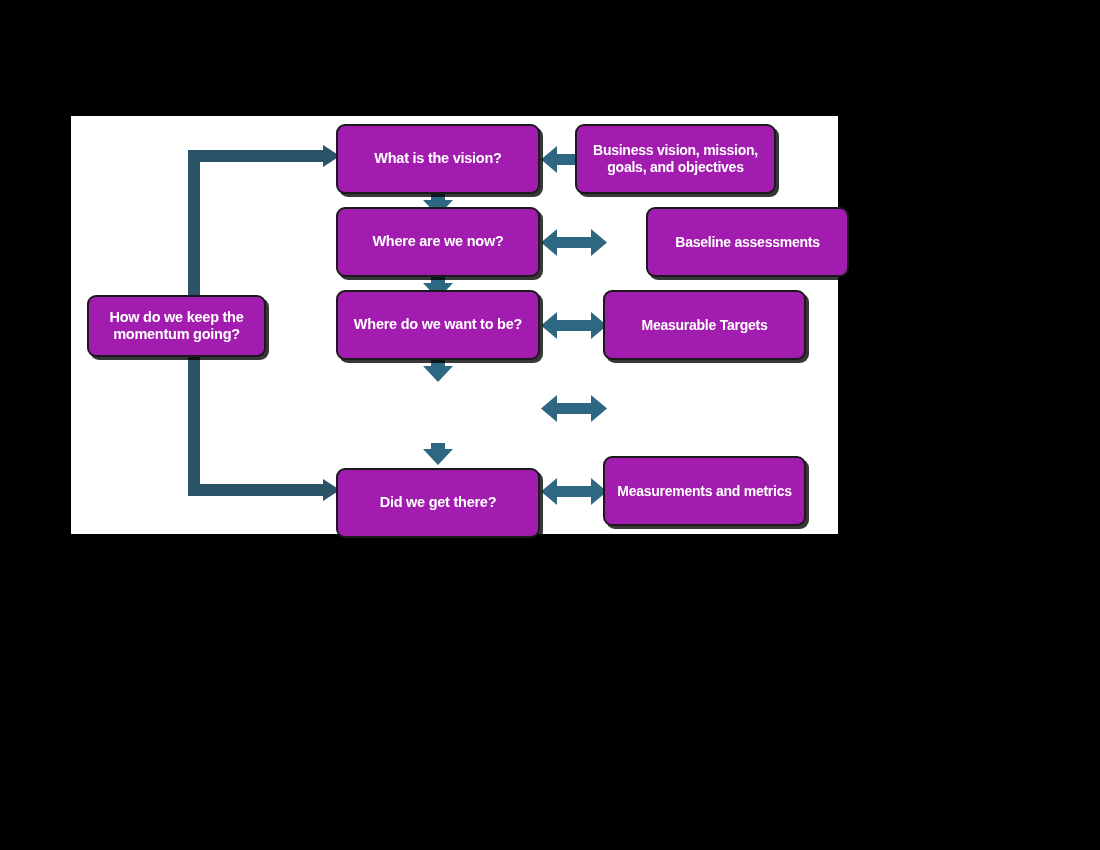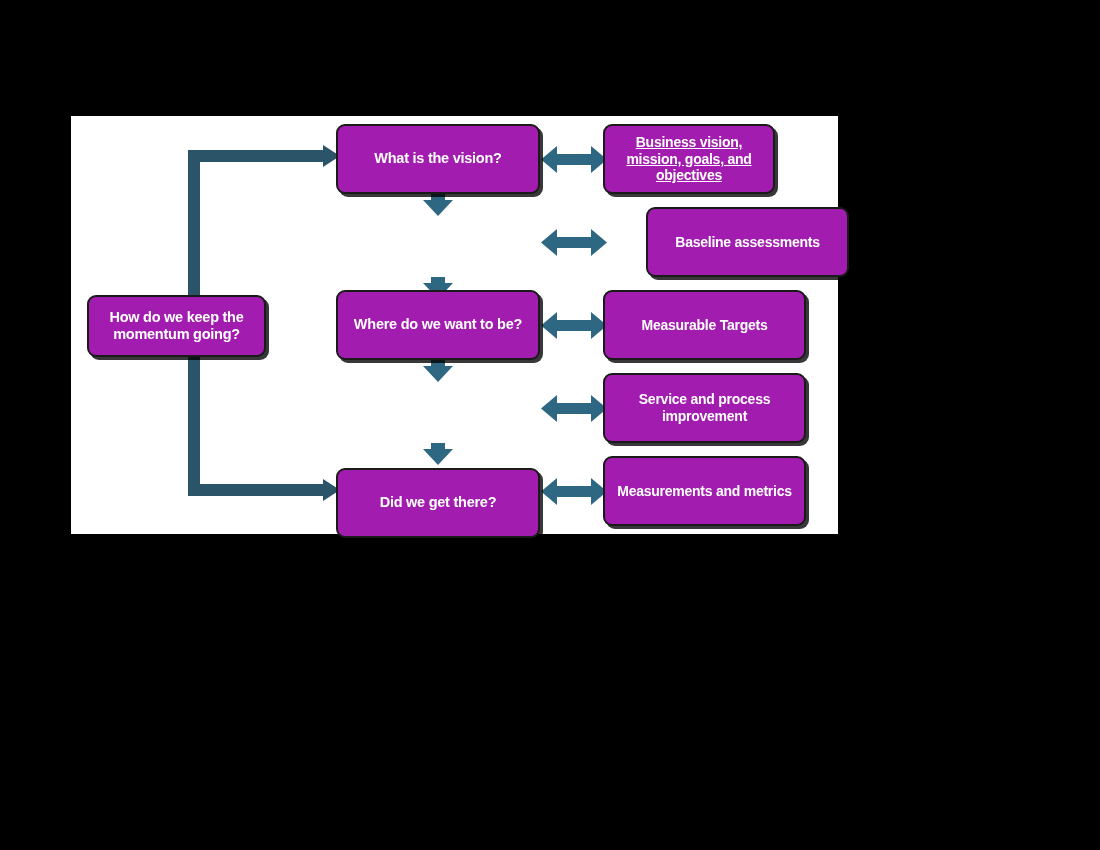--- a/index.html
+++ b/index.html
@@ -119,37 +119,37 @@
       </g>
     </svg>
 
     <div class="node" style="left:16px; top:179px; width:179px; height:62px;justify-content:center;">
       <span>How do we keep the momentum going?</span>
     </div>
 
     <div class="node" style="left:265px; top:8px; width:204px; height:70px;">
       <span>What is the vision?</span>
     </div>
+    <div class="node" style="left:265px; top:91px; width:204px; height:70px;">
+      <span>Where are we now?</span>
+    </div>
     <div class="node" style="left:265px; top:174px; width:204px; height:70px;">
       <span>Where do we want to be?</span>
     </div>
     <div class="node" style="left:265px; top:340px; width:204px; height:70px;margin-top:12px;">
       <span>Did we get there?</span>
     </div>
 
-    <div class="node wide-txt" style="left:532px; top:8px; width:172px; height:70px;text-decoration:underline;">
+    <div class="node wide-txt" style="left:504px; top:8px; width:201px; height:70px;">
       <span>Business vision, mission, goals, and objectives</span>
     </div>
     <div class="node wide-txt" style="left:532px; top:91px; width:203px; height:70px;margin-left:43px;">
       <span>Baseline assessments</span>
     </div>
     <div class="node wide-txt" style="left:532px; top:174px; width:203px; height:70px;">
       <span>Measurable Targets</span>
-    </div>
-    <div class="node wide-txt" style="left:532px; top:257px; width:203px; height:70px;">
-      <span>Service and process improvement</span>
     </div>
     <div class="node wide-txt" style="left:532px; top:340px; width:203px; height:70px;text-align:center;">
       <span>Measurements and metrics</span>
     </div>
 
   </div>
 </div>
 
 </body></html>

